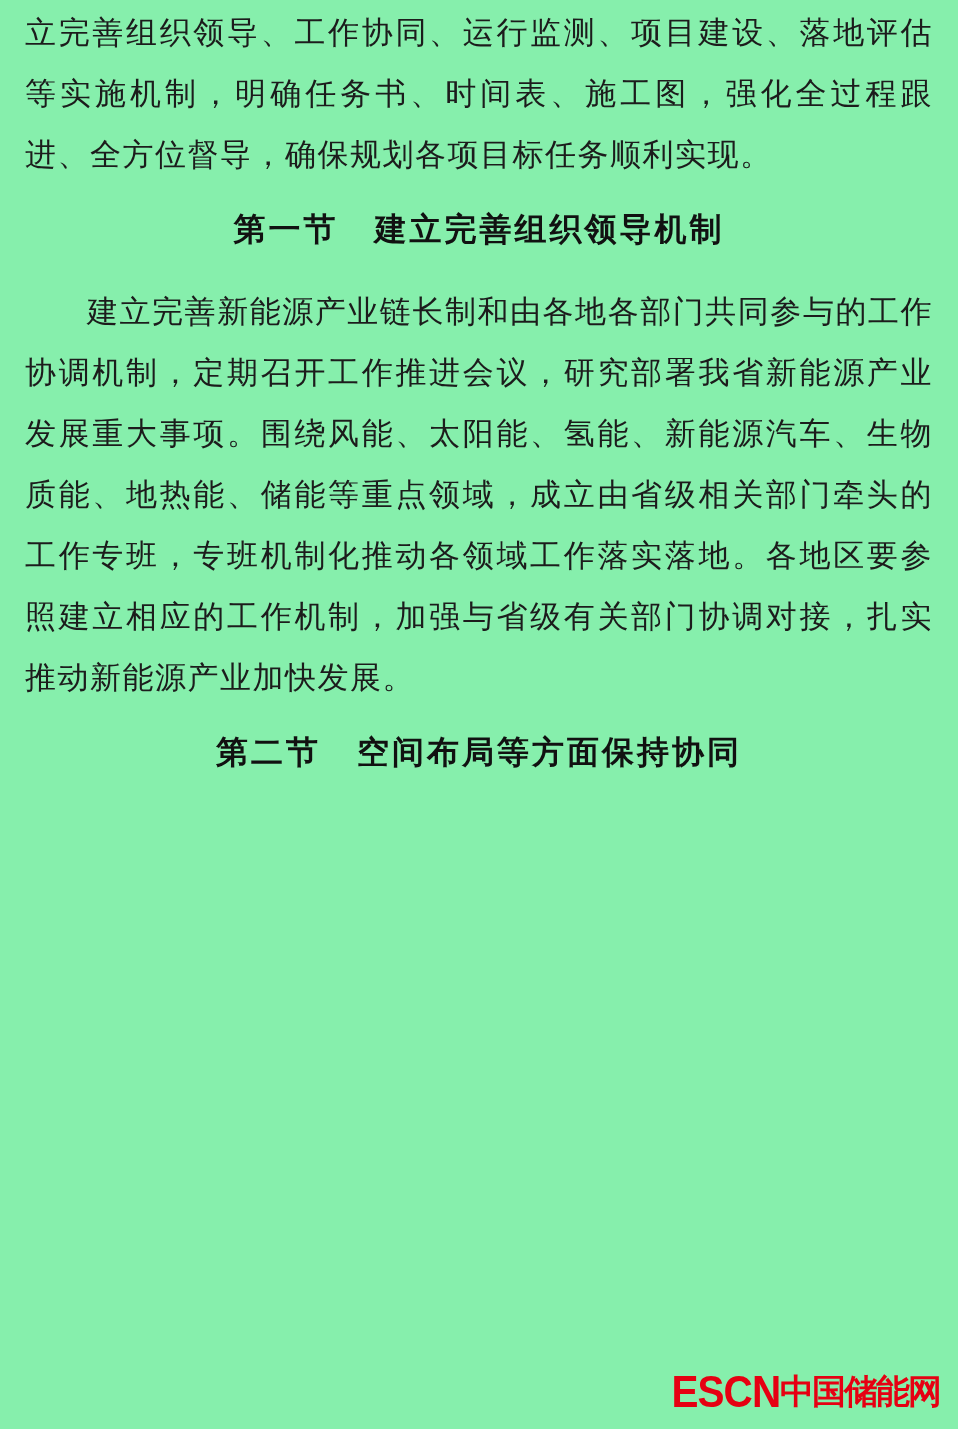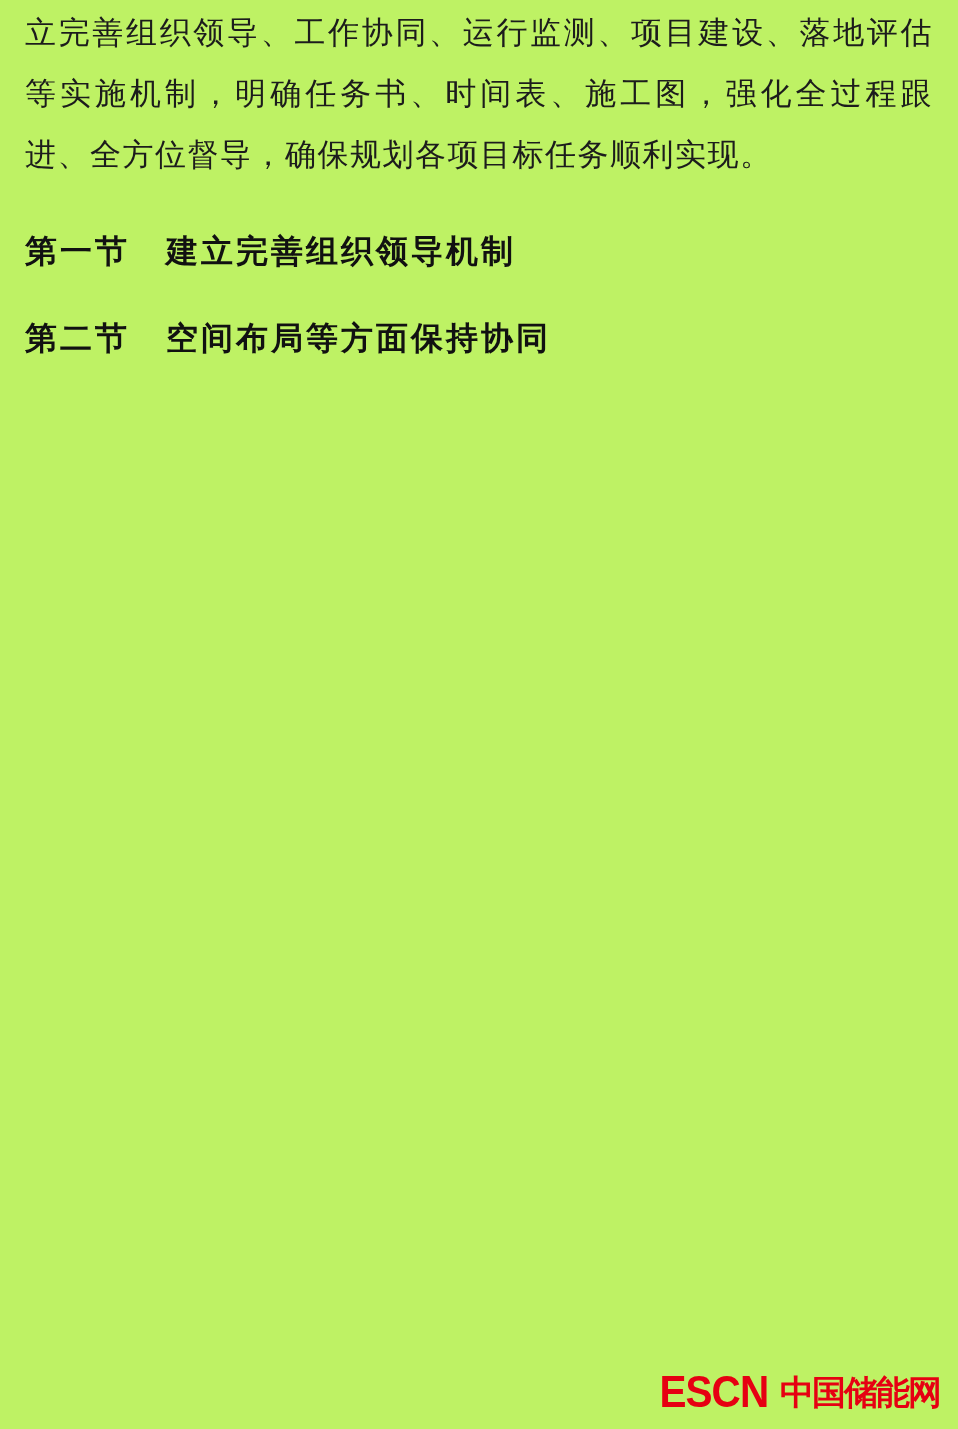--- a/index.html
+++ b/index.html
@@ -28,27 +28,28 @@
     letter-spacing: 1.5px;
     text-align: justify;
     text-justify: inter-character;
     margin: 0;
     word-break: break-all;
   }
   .indent {
     text-indent: 2em;
   }
   .section-heading {
-    font-family: Liberation Sans, sans-serif;
+    font-family: Liberation Mono, monospace;
     font-weight: bold;
     font-size: 32px;
     line-height: 42px;
     letter-spacing: 3px;
+    text-align: center;
     color: #111111;
-    margin: 45px 0 28px;
+    margin: 26px 0 28px;
   }
   .section-number {
     margin-right: 36px;
   }
   .watermark {
     position: absolute;
     right: 18px;
     bottom: 17px;
     display: flex;
     align-items: flex-start;
@@ -57,40 +58,41 @@
   .wm-latin {
     font-family: "Liberation Sans", "DejaVu Sans", sans-serif;
     font-weight: 900;
     font-size: 44px;
     line-height: 40px;
     letter-spacing: -1px;
     transform: scaleX(0.92);
     transform-origin: right center;
   }
   .wm-cn {
-    font-family: Liberation Sans, sans-serif;
+    font-family: Liberation Serif, serif;
     font-weight: 900;
     font-size: 34px;
     line-height: 40px;
     letter-spacing: -2px;
-    margin-left: 12px;
+    margin-left: 0;
   }
 </style>
 </head>
 <body>
 
-<div class="page" style="background: #bef264; color: rgb(28, 28, 28);">
+<div class="page" style="background: #86efac; color: rgb(28, 28, 28);">
   <div class="content">
 
     <p class="body-para">立完善组织领导、工作协同、运行监测、项目建设、落地评估等实施机制，明确任务书、时间表、施工图，强化全过程跟进、全方位督导，确保规划各项目标任务顺利实现。</p>
 
     <h2 class="section-heading">
       <span class="section-number">第一节</span><span>建立完善组织领导机制</span>
     </h2>
 
+    <p class="body-para indent">建立完善新能源产业链长制和由各地各部门共同参与的工作协调机制，定期召开工作推进会议，研究部署我省新能源产业发展重大事项。围绕风能、太阳能、氢能、新能源汽车、生物质能、地热能、储能等重点领域，成立由省级相关部门牵头的工作专班，专班机制化推动各领域工作落实落地。各地区要参照建立相应的工作机制，加强与省级有关部门协调对接，扎实推动新能源产业加快发展。</p>
 
     <h2 class="section-heading">
       <span class="section-number">第二节</span><span>空间布局等方面保持协同</span>
     </h2>
 
 
   </div>
 
   <div class="watermark" style="color: rgb(230, 0, 18);">
     <span class="wm-latin">ESCN</span>

